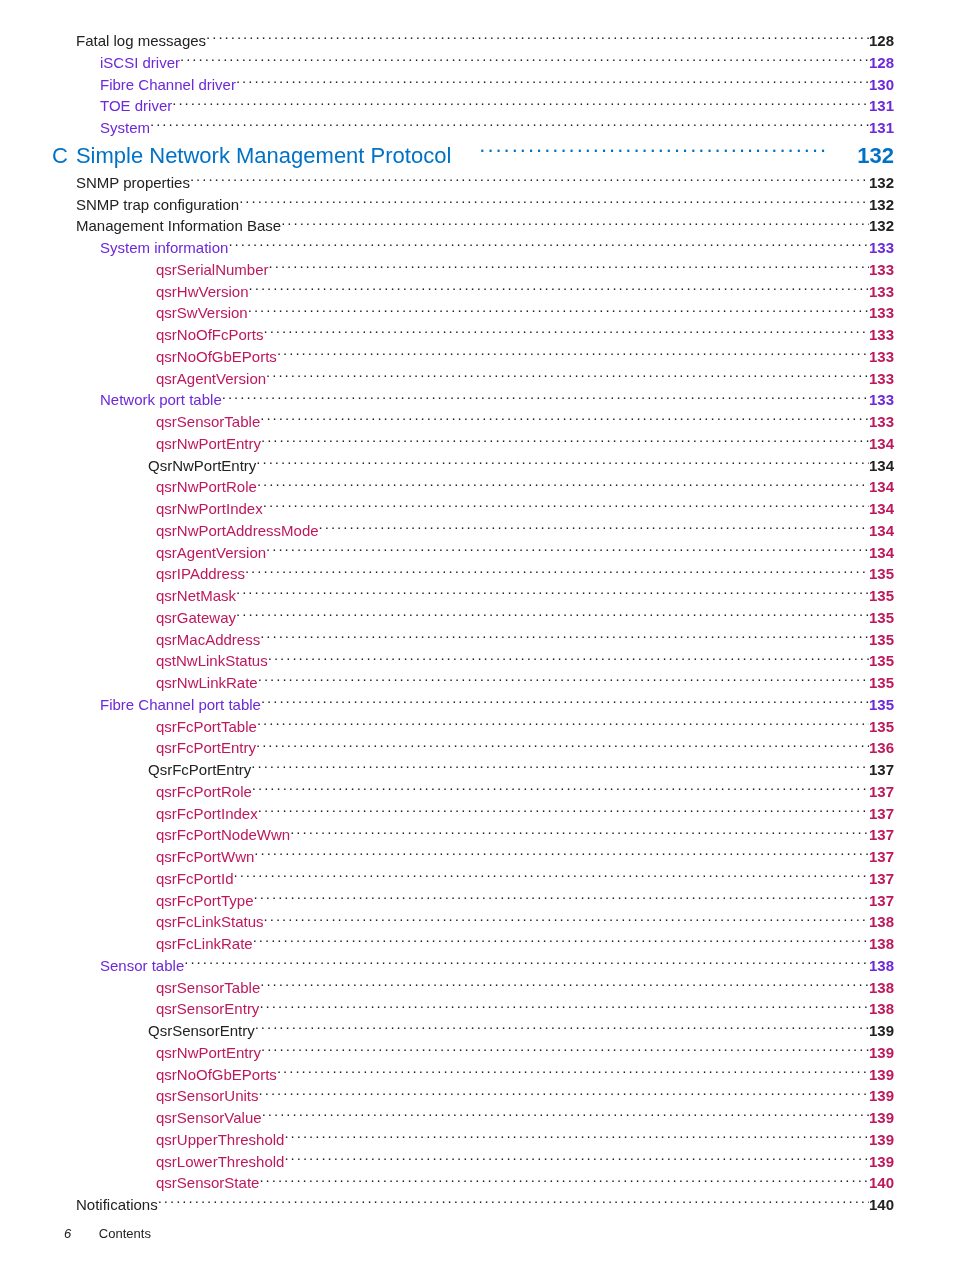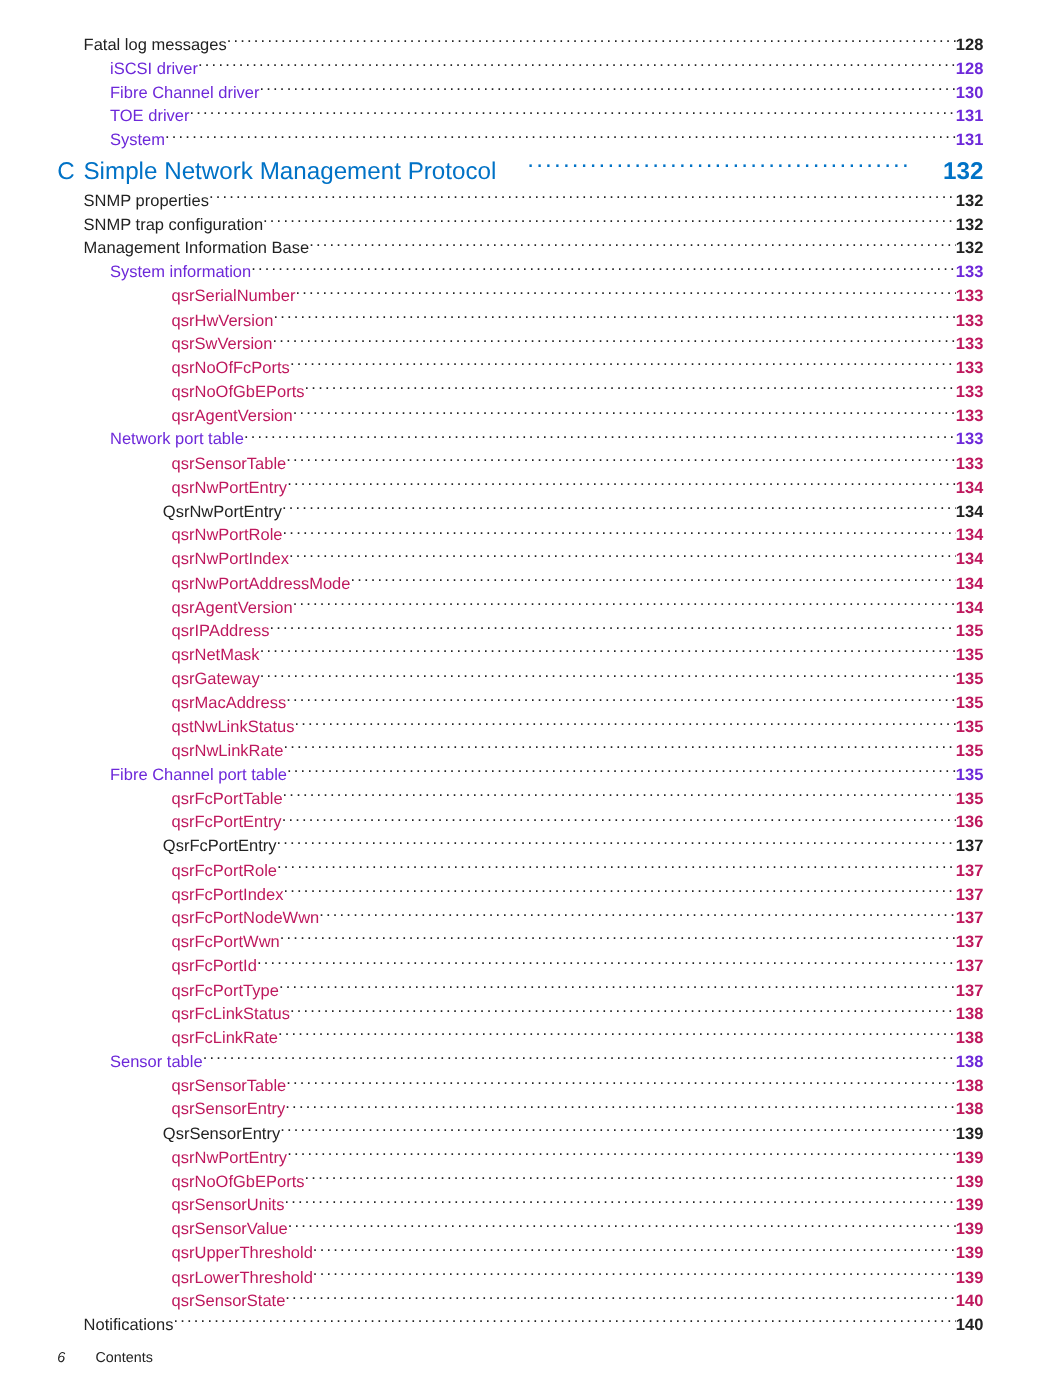--- a/index.html
+++ b/index.html
@@ -48,21 +48,21 @@
   .lvl-4 { font-size: 15px; color: #222; margin-left: 96px; line-height: 1.45; }
   .toc-dots::after,
   .lvl-1 .toc-dots::after,
   .lvl-2 .toc-dots::after,
   .lvl-3 .toc-dots::after,
   .lvl-4 .toc-dots::after { color: #222; }
   .lvl-h1 .toc-dots::after { color: #0072c6; }
   .footer {
     position: absolute;
     bottom: 30px;
-    left: 52px;
+    left: 64px;
     font-size: 13px;
     color: #222;
   }
   .footer-num { font-style: italic; margin-right: 24px; }
   .prefix { margin-right: 8px; }
 </style>
 </head>
 <body>
 
 <div class="page">

